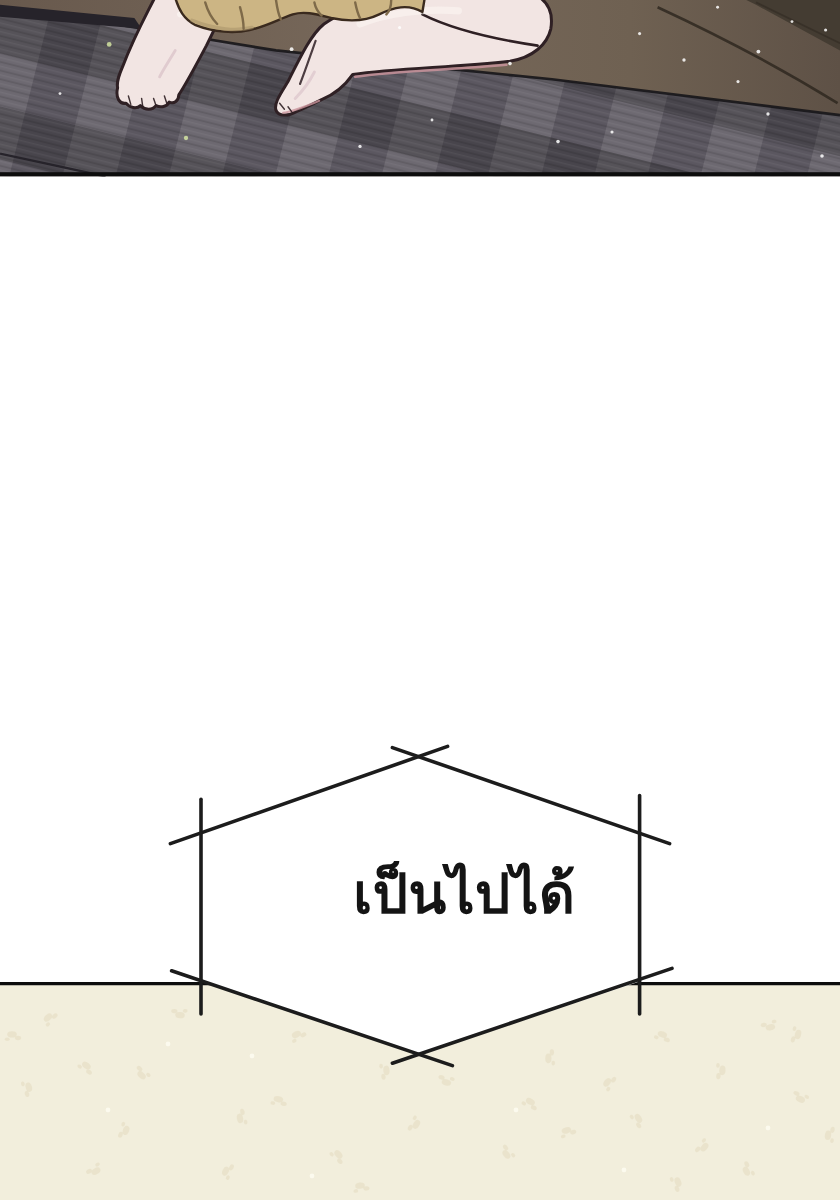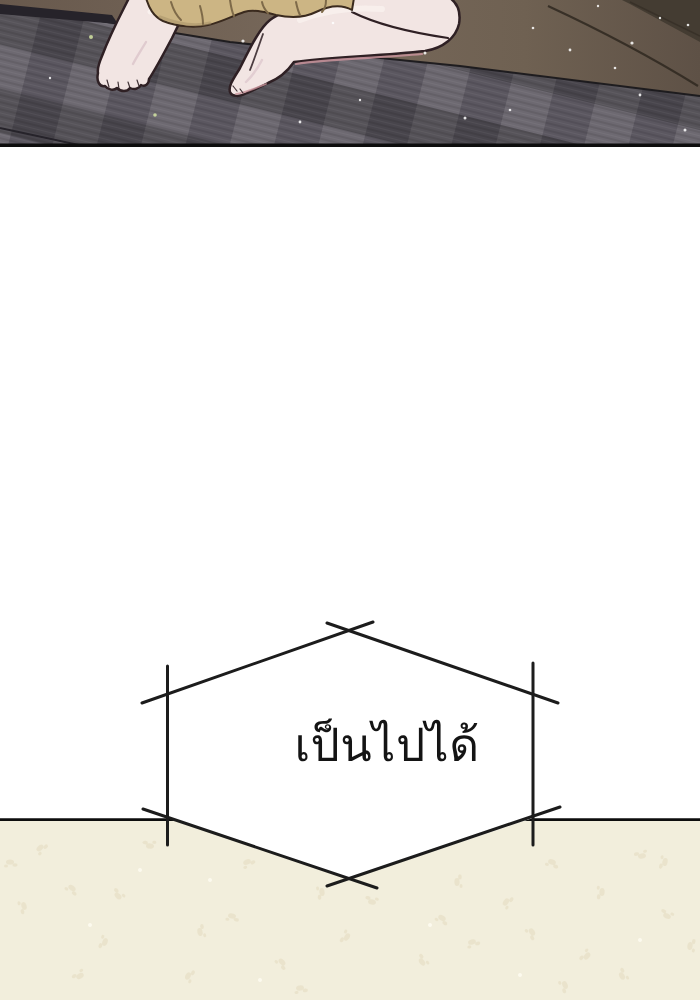--- a/index.html
+++ b/index.html
@@ -7,21 +7,21 @@
     width:700px;height:1000px;position:relative;overflow:hidden;
     background:var(--c-page,#ffffff);
     font-family:"DejaVu Sans","Liberation Sans",sans-serif;
   }
   .stage{position:absolute;inset:0;width:700px;height:1000px;}
   svg.scene{position:absolute;left:0;top:0;display:block;}
   .bubble-text{
     position:absolute;left:167px;top:712px;width:440px;height:66px;
     display:flex;align-items:center;justify-content:center;
     font-size:46px;line-height:1;color:var(--c-text,#141414);
-    letter-spacing:0.5px;white-space:nowrap;user-select:none;
+    letter-spacing:0.5px;white-space:nowrap;user-select:none;font-weight:bold;
   }
 </style>
 </head>
 <body style="--c-page: #ffffff; --c-border: #0d0d0d; --c-corner: #443c32; --c-crease: #2f2820; --c-mat: #5b5760; --c-matedge: #17161a; --c-matfold: #26232a; --c-skin: #f2e5e3; --c-skinline: #2f2024; --c-skinsh: #e0cbcf; --c-skinhl: #fdf9f5; --c-blush: #c9939b; --c-garment: #ccb584; --c-garmline: #3a2a1e; --c-garmfold: #7e6a49; --c-garmshade: #a8926a; --c-cream: #f2eedc; --c-bubble: #ffffff; --c-bubbleline: #1c1c1c; --c-text: #141414;">
 
 <div class="stage">
 
   <svg class="scene" width="700" height="1000" viewBox="0 0 700 1000">
     <defs>
       <linearGradient id="floorGrad" x1="0" y1="0" x2="1" y2="0">

